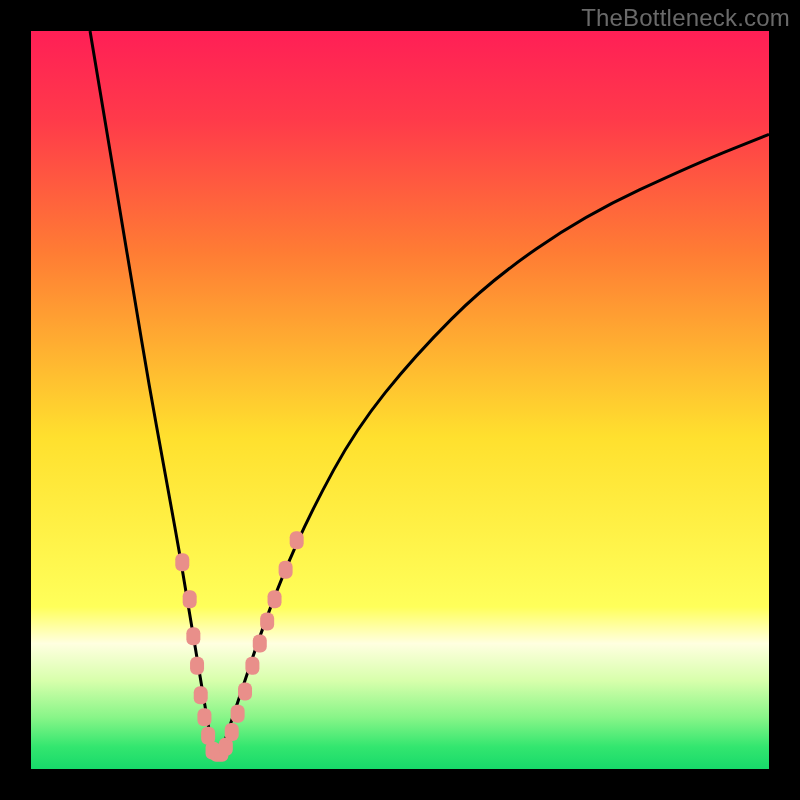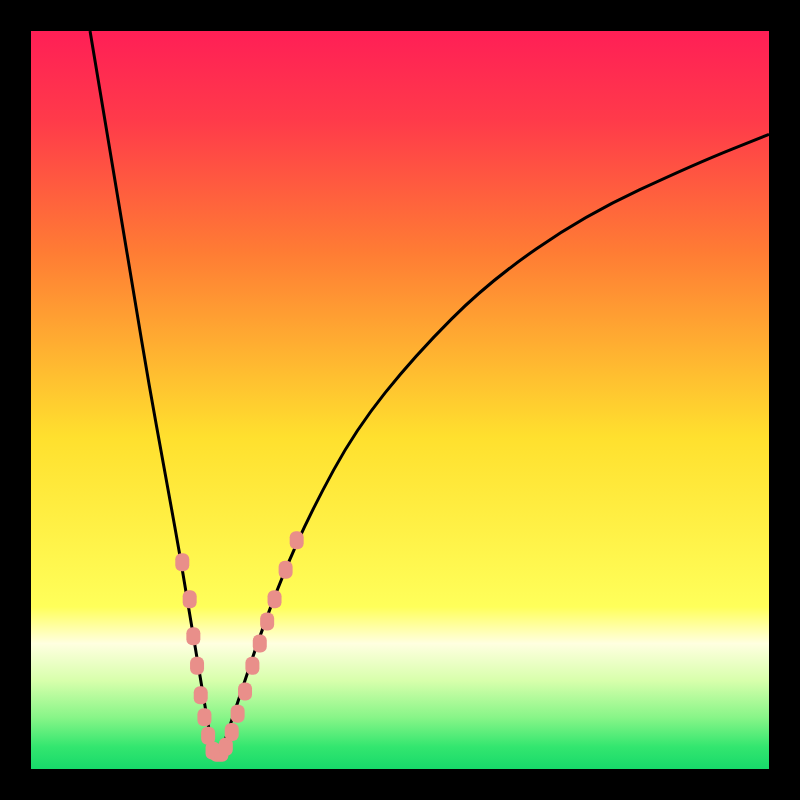--- a/index.html
+++ b/index.html
@@ -33,20 +33,21 @@
   svg.plot {
     position: absolute;
     left: 0;
     top: 0;
   }
 </style>
 </head>
 <body>
 
 <div class="frame">
+  <div class="watermark">TheBottleneck.com</div>
 
   <svg class="plot" width="800" height="800" viewBox="0 0 800 800">
     <defs>
       <linearGradient id="bg-grad" x1="0" y1="0" x2="0" y2="1">
           <stop offset="0%" stop-color="#ff1f56"></stop>
           <stop offset="12%" stop-color="#ff3a4a"></stop>
           <stop offset="30%" stop-color="#ff7c34"></stop>
           <stop offset="55.00000000000001%" stop-color="#ffe02e"></stop>
           <stop offset="78%" stop-color="#ffff5a"></stop>
           <stop offset="83%" stop-color="#ffffe0"></stop>

